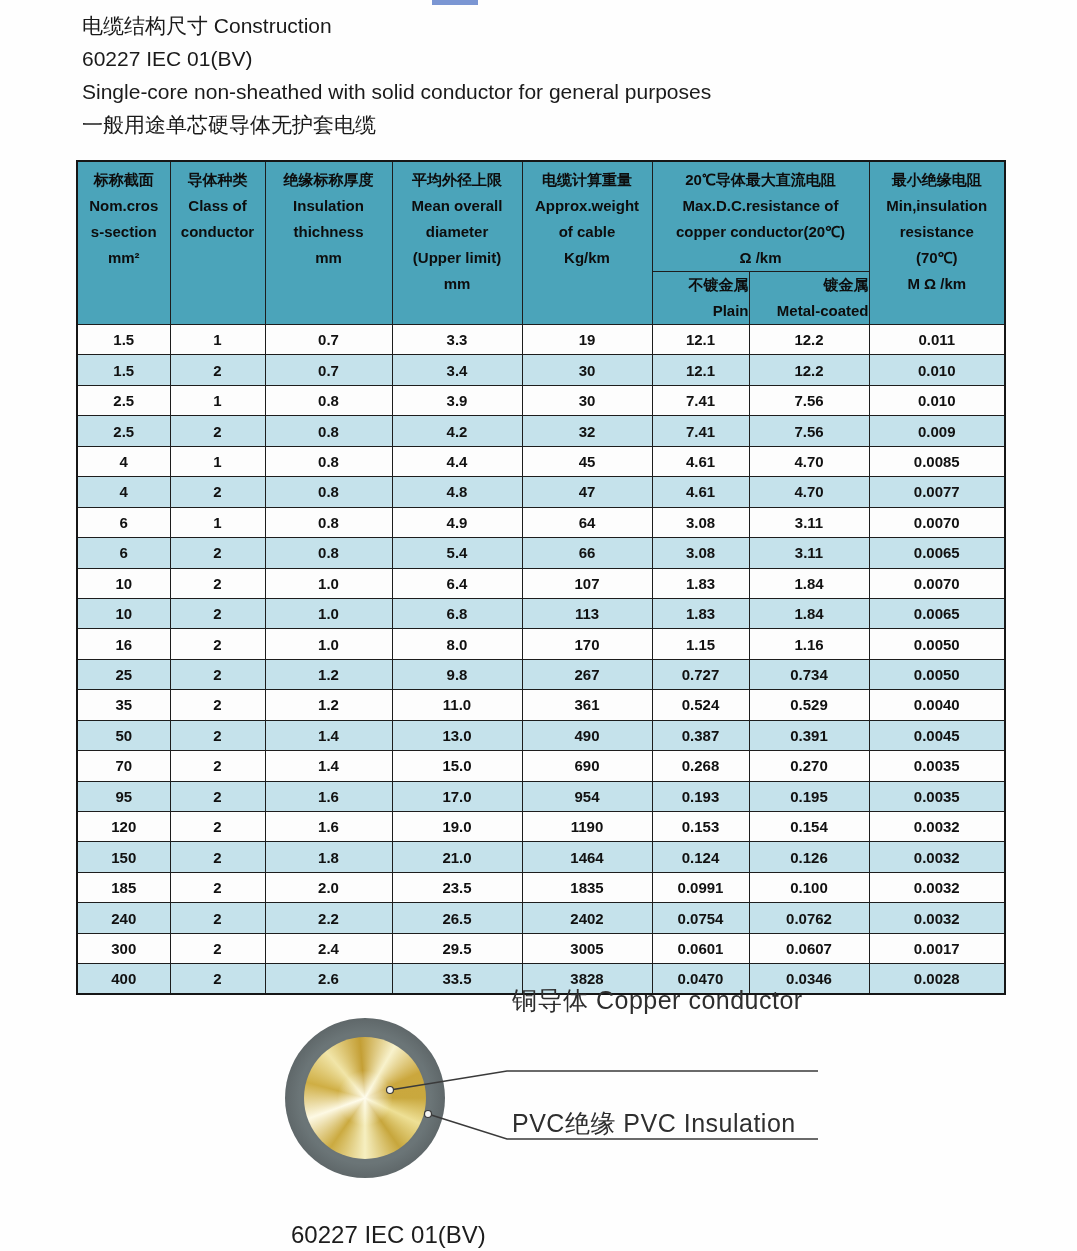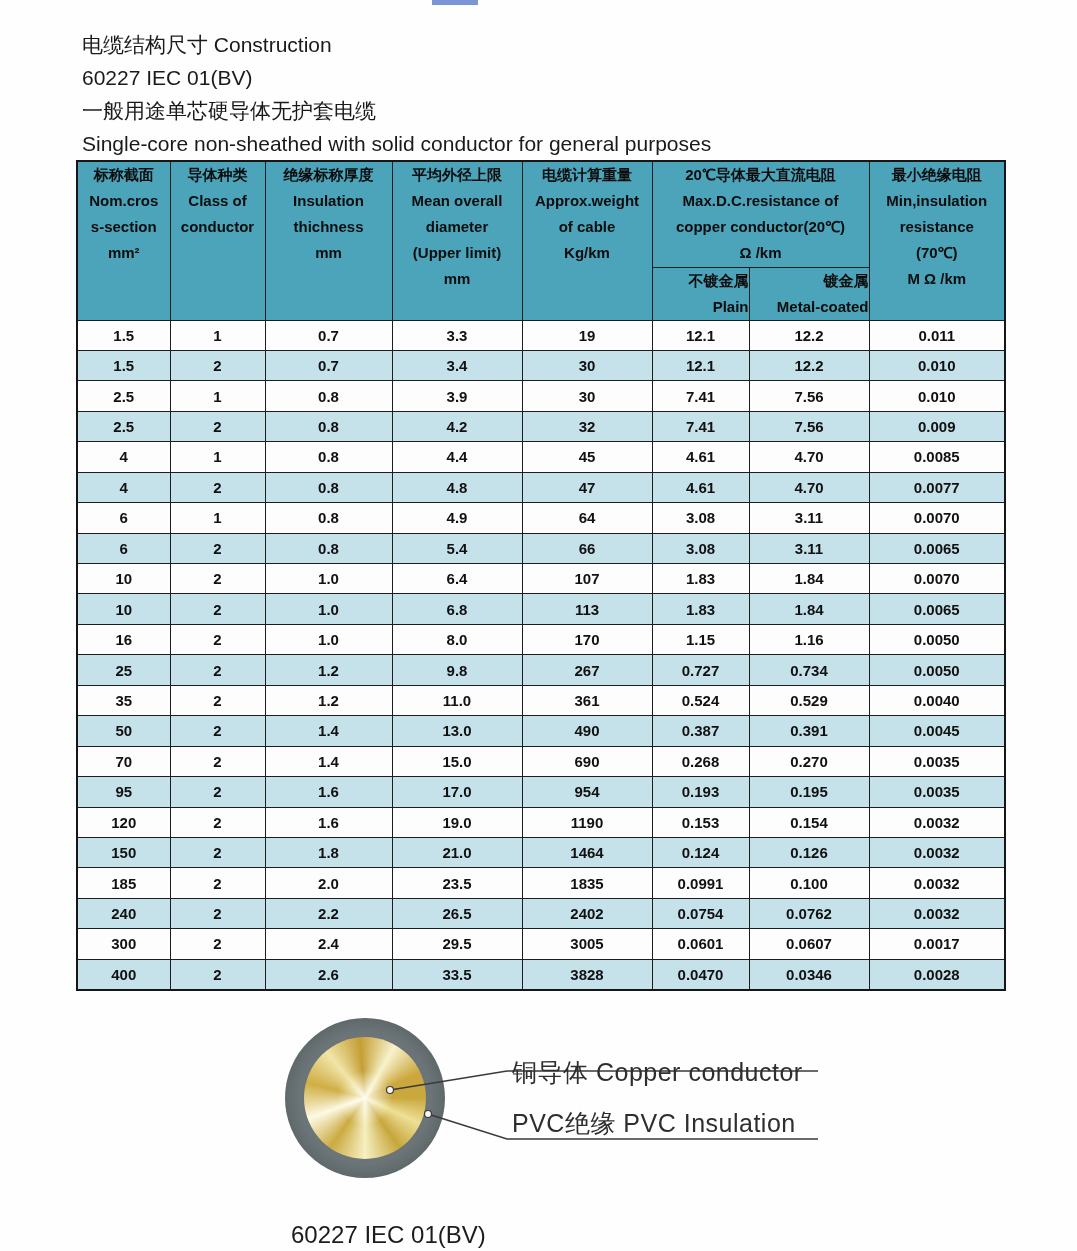--- a/index.html
+++ b/index.html
@@ -10,40 +10,40 @@
     font-family: "Liberation Sans", sans-serif;
     color: #161616;
     position: relative;
     overflow: hidden;
   }
 
   
   .top-bar { position: absolute; left: 432px; top: 0; width: 46px; height: 5px; background: #7b96d3; }
 
   
-  .titles { position: absolute; left: 82px; top: 28px; }
+  .titles { position: absolute; left: 82px; top: 9px; }
   .titles div { font-size: 21px; line-height: 33px; color: #1a1a1a; }
 
   
   .spec-table {
     position: absolute; left: 76px; top: 160px;
     width: 928px;
     border-collapse: collapse; table-layout: fixed;
     border: 2px solid #161616;
   }
   .spec-table th, .spec-table td {
     border: 1px solid #1d1d1d;
     text-align: center; padding: 0;
     overflow: hidden;
   }
   .spec-table thead th {
     background: #4ba4ba;
     font-weight: 700; font-size: 15px; line-height: 26px;
     color: #0d0d0d;
-    vertical-align: top; 
+    vertical-align: top; padding-top: 5px;
     white-space: pre-line;
   }
   .spec-table tr.h1 { height: 106px; }
   .spec-table tr.h2 th { height: 52px; vertical-align: middle; padding-top: 0; text-align: right; }
   .spec-table tbody td {
     height: 30.45px;
     font-size: 15px; font-weight: 700; color: #111;
     background: #fdfdfd;
   }
   .spec-table tbody tr:nth-child(even) td { background: #c5e2eb; }
@@ -64,35 +64,35 @@
       conic-gradient(from 90deg,
         #c9a83e, #eee096 25deg, #c7a63c 55deg, #f6efc0 90deg,
         #cbaa40 125deg, #fdf9e4 160deg, #cfae44 195deg, #f1e5a8 230deg,
         #c49f35 265deg, #f8f2cc 300deg, #cba73d 335deg, #c9a83e 360deg);
   }
   .leader-svg { position: absolute; left: 0; top: 0; pointer-events: none; }
   .leader-svg path { stroke: #3a3a3a; stroke-width: 1.5; fill: none; }
   .leader-svg circle { fill: #f4f4f2; stroke: #3a3a3a; stroke-width: 1.2; }
 
   .diagram-label { position: absolute; font-size: 25px; color: #2e2e2e; letter-spacing: 0.5px; white-space: nowrap; }
-  .copper-label { left: 512px; top: 1056px; }
+  .copper-label { left: 512px; top: 984px; }
   .pvc-label { left: 512px; top: 1107px; text-align: center; }
 
   .bottom-caption { position: absolute; left: 291px; top: 1221px; font-size: 24px; color: #1c1c1c; }
 </style>
 </head>
 <body>
 
 <div class="top-bar"></div>
 
 <div class="titles">
   <div>电缆结构尺寸  Construction</div>
   <div>60227 IEC 01(BV)</div>
+  <div>Single-core non-sheathed with solid conductor for general purposes</div>
   <div>一般用途单芯硬导体无护套电缆</div>
-  <div>Single-core non-sheathed with solid conductor for general purposes</div>
 </div>
 
 <table class="spec-table">
   <colgroup>
     <col style="width:93px">
       <col style="width:95px">
       <col style="width:127px">
       <col style="width:130px">
     <col style="width:130px">
       <col style="width:97px">

